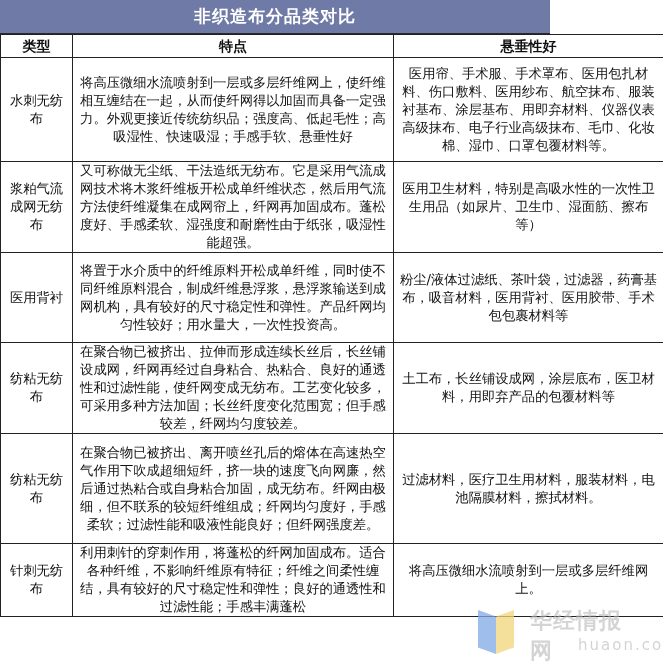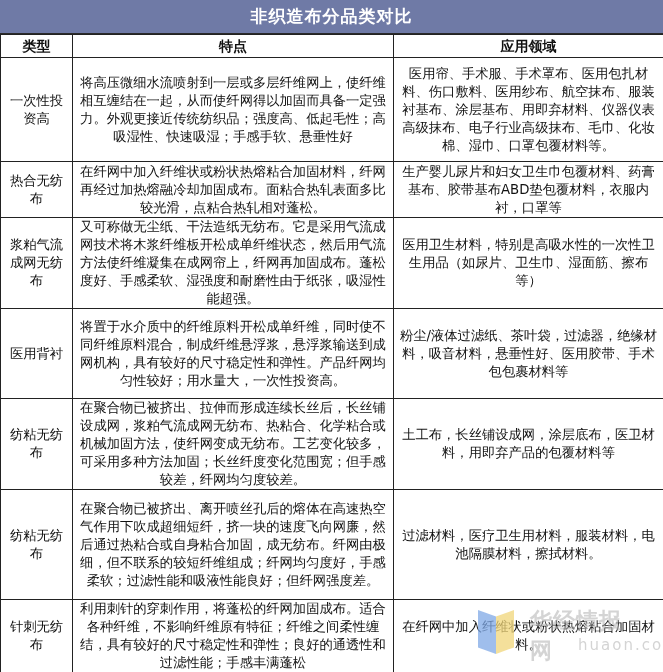--- a/index.html
+++ b/index.html
@@ -1,18 +1,18 @@
 <!DOCTYPE html>
 <html><head>
   <meta charset="utf-8">
   <style>
     html, body { margin: 0; padding: 0; background: #ffffff; }
     body { width: 663px; height: 672px; overflow: hidden; position: relative;
            font-family: "DejaVu Sans", "Liberation Sans", sans-serif; color: #111; }
-    .title-bar { position: absolute; left: 0; top: 0; width: 663px; height: 34px;
+    .title-bar { position: absolute; left: 0; top: 0; width: 550px; height: 34px;
                  background: #6f7aa6; color: #ffffff; font-size: 17px; font-weight: bold;
                  display: flex; align-items: center; justify-content: center;
                  letter-spacing: 1px; border-bottom: 1px solid #2a2a2a; box-sizing: border-box; }
     table.cmp { position: absolute; left: 0; top: 34px; width: 663px;
                 border-collapse: collapse; table-layout: fixed; }
     table.cmp th, table.cmp td { border: 1px solid #222; text-align: center; vertical-align: middle;
                 padding: 0 3px; font-size: 13.3px; line-height: 18px; }
     table.cmp th { font-weight: bold; height: 22px; font-size: 14px; }
     col.c1 { width: 72px; } col.c2 { width: 321px; } col.c3 { width: 270px; }
     td.type { font-size: 14px; line-height: 20px; padding: 0 2px; }
@@ -35,58 +35,53 @@
 <table class="cmp">
   <colgroup>
       <col class="c1">
       <col class="c2">
       <col class="c3">
     </colgroup>
   <thead>
     <tr>
       <th>类型</th>
       <th>特点</th>
-      <th>应用领域</th>
+      <th>悬垂性好</th>
     </tr>
   </thead>
   <tbody>
     <tr style="height:104px">
-      <td class="type">一次性投资高</td>
+      <td class="type">水刺无纺布</td>
       <td class="feat">将高压微细水流喷射到一层或多层纤维网上，使纤维相互缠结在一起，从而使纤网得以加固而具备一定强力。外观更接近传统纺织品；强度高、低起毛性；高吸湿性、快速吸湿；手感手软、悬垂性好</td>
       <td class="app">医用帘、手术服、手术罩布、医用包扎材料、伤口敷料、医用纱布、航空抹布、服装衬基布、涂层基布、用即弃材料、仪器仪表高级抹布、电子行业高级抹布、毛巾、化妆棉、湿巾、口罩包覆材料等。</td>
-    </tr>
-    <tr style="height:56px">
-      <td class="type">热合无纺布</td>
-      <td class="feat">在纤网中加入纤维状或粉状热熔粘合加固材料，纤网再经过加热熔融冷却加固成布。面粘合热轧表面多比较光滑，点粘合热轧相对蓬松。</td>
-      <td class="app">生产婴儿尿片和妇女卫生巾包覆材料、药膏基布、胶带基布ABD垫包覆材料，衣服内衬，口罩等</td>
     </tr>
     <tr style="height:91px">
       <td class="type">浆粕气流成网无纺布</td>
       <td class="feat">又可称做无尘纸、干法造纸无纺布。它是采用气流成网技术将木浆纤维板开松成单纤维状态，然后用气流方法使纤维凝集在成网帘上，纤网再加固成布。蓬松度好、手感柔软、湿强度和耐磨性由于纸张，吸湿性能超强。</td>
       <td class="app">医用卫生材料，特别是高吸水性的一次性卫生用品（如尿片、卫生巾、湿面筋、擦布等）</td>
     </tr>
     <tr style="height:90px">
       <td class="type">医用背衬</td>
       <td class="feat">将置于水介质中的纤维原料开松成单纤维，同时使不同纤维原料混合，制成纤维悬浮浆，悬浮浆输送到成网机构，具有较好的尺寸稳定性和弹性。产品纤网均匀性较好；用水量大，一次性投资高。</td>
-      <td class="app">粉尘/液体过滤纸、茶叶袋，过滤器，绝缘材料，吸音材料，悬垂性好、医用胶带、手术包包裹材料等</td>
+      <td class="app">粉尘/液体过滤纸、茶叶袋，过滤器，药膏基布，吸音材料，医用背衬、医用胶带、手术包包裹材料等</td>
     </tr>
     <tr style="height:90px">
       <td class="type">纺粘无纺布</td>
-      <td class="feat">在聚合物已被挤出、拉伸而形成连续长丝后，长丝铺设成网，浆粕气流成网无纺布、热粘合、化学粘合或机械加固方法，使纤网变成无纺布。工艺变化较多，可采用多种方法加固；长丝纤度变化范围宽；但手感较差，纤网均匀度较差。</td>
+      <td class="feat">在聚合物已被挤出、拉伸而形成连续长丝后，长丝铺设成网，纤网再经过自身粘合、热粘合、良好的通透性和过滤性能，使纤网变成无纺布。工艺变化较多，可采用多种方法加固；长丝纤度变化范围宽；但手感较差，纤网均匀度较差。</td>
       <td class="app">土工布，长丝铺设成网，涂层底布，医卫材料，用即弃产品的包覆材料等</td>
     </tr>
     <tr style="height:110px">
       <td class="type">纺粘无纺布</td>
       <td class="feat">在聚合物已被挤出、离开喷丝孔后的熔体在高速热空气作用下吹成超细短纤，挤一块的速度飞向网廉，然后通过热粘合或自身粘合加固，成无纺布。纤网由极细，但不联系的较短纤维组成；纤网均匀度好，手感柔软；过滤性能和吸液性能良好；但纤网强度差。</td>
       <td class="app">过滤材料，医疗卫生用材料，服装材料，电池隔膜材料，擦拭材料。</td>
     </tr>
     <tr style="height:73px">
       <td class="type">针刺无纺布</td>
       <td class="feat">利用刺针的穿刺作用，将蓬松的纤网加固成布。适合各种纤维，不影响纤维原有特征；纤维之间柔性缠结，具有较好的尺寸稳定性和弹性；良好的通透性和过滤性能；手感丰满蓬松</td>
-      <td class="app">在纤网中加入纤维状或粉状热熔粘合加固材料。</td>
+      <td class="app">将高压微细水流喷射到一层或多层纤维网上。</td>
     </tr>
   </tbody>
 </table>
 
 <div class="watermark">
   <div class="wm-logo">
     <div class="l"></div>
       <div class="r"></div>
   </div>
   <div class="wm-cn">华经情报网</div>

